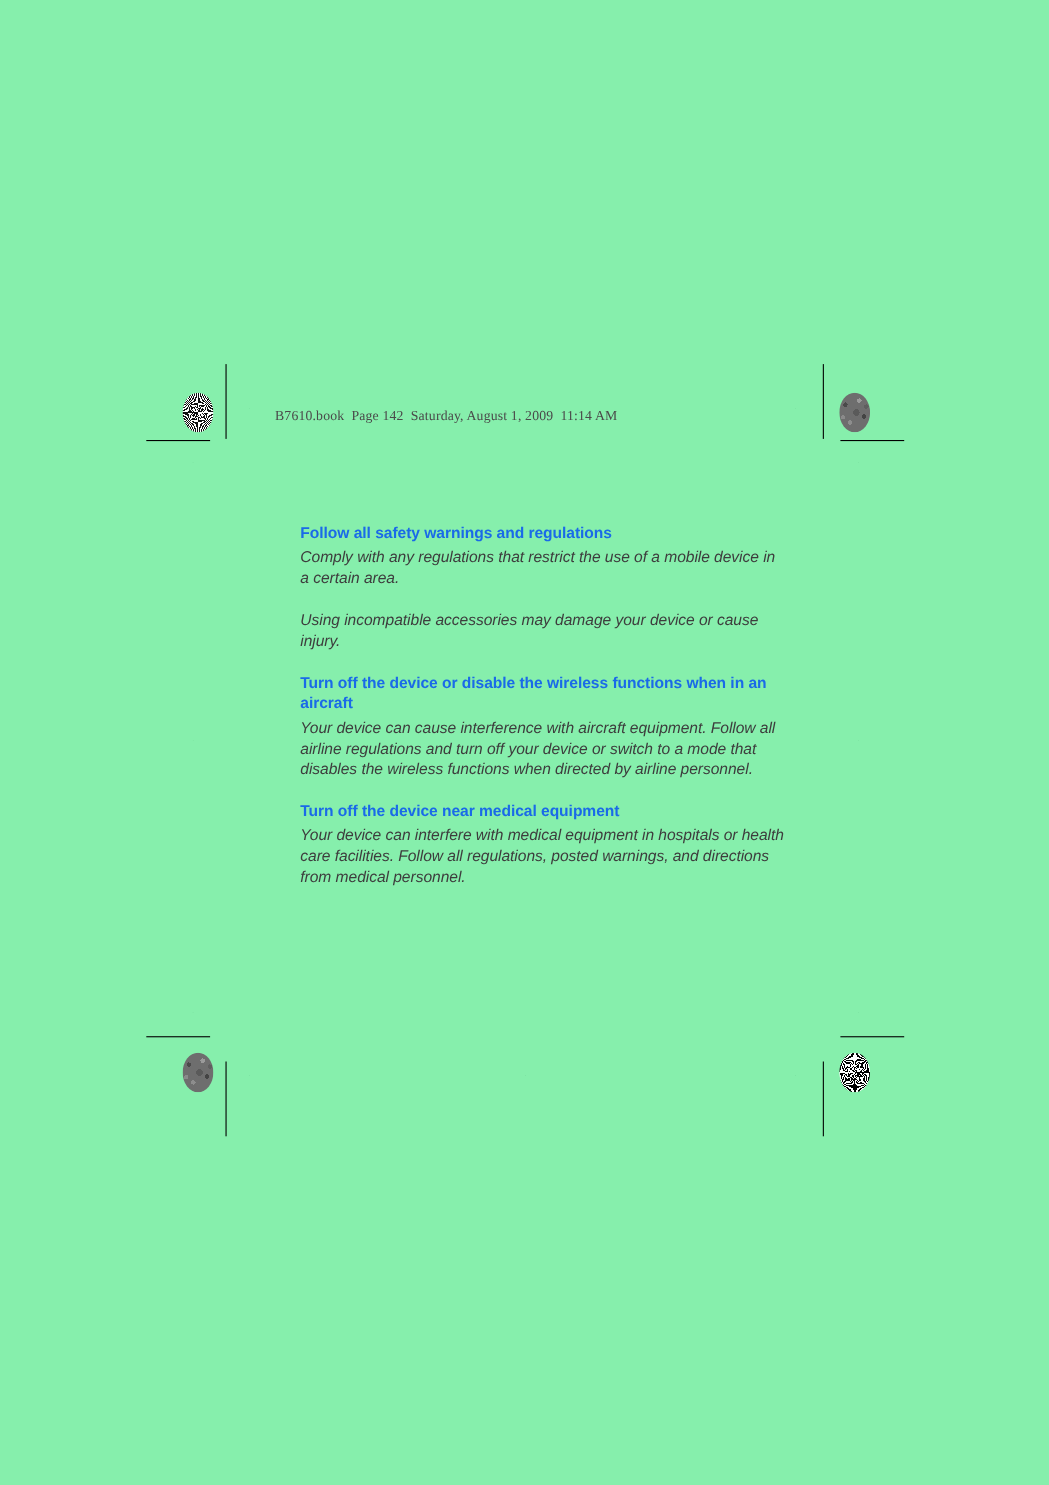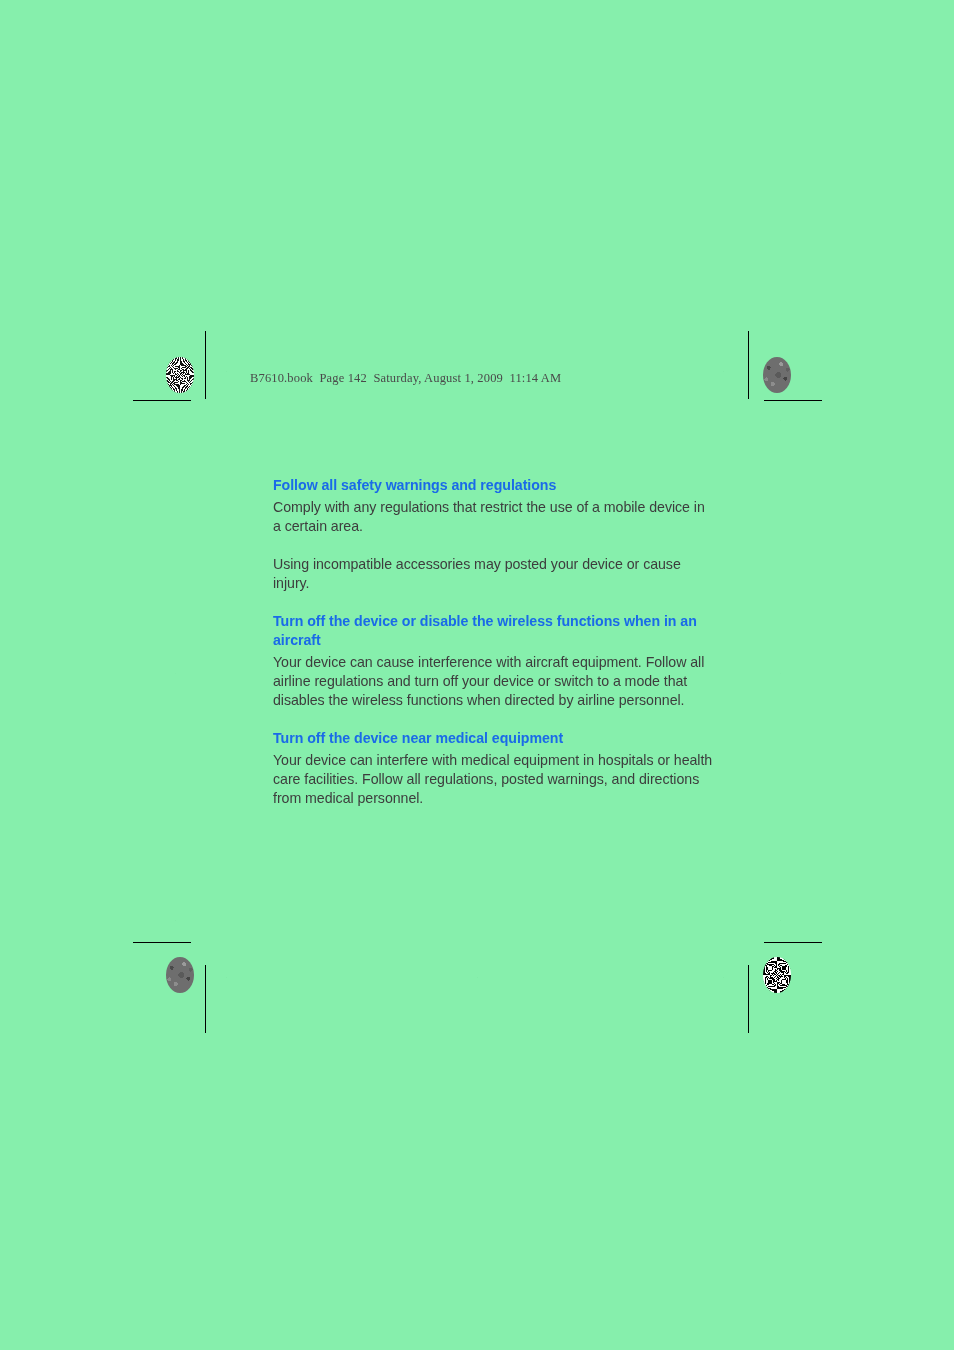--- a/index.html
+++ b/index.html
@@ -93,20 +93,21 @@
     line-height: 19px;
     margin: 0 0 3px 0;
     letter-spacing: -0.05px;
   }
   .sec-body {
     color: #3d3d3d;
     font-size: 14.2px;
     line-height: 19px;
     margin: 0;
     letter-spacing: -0.05px;
+    font-style: italic;
   }
 </style>
 </head>
 <body>
 
 <div class="page">
 
   <div class="densitometer dens-moire" style="left:166px; top:357px; width:28px; height:36px;"></div>
 
   <div class="mark-line v" style="left:205px; top:331px; height:68px;"></div>
@@ -255,21 +256,21 @@
   <div class="densitometer dens-fine" style="left:763px; top:957px; width:28px; height:36px;"></div>
 
   <div class="content">
 
     <div class="section">
       <h2 class="sec-title">Follow all safety warnings and regulations</h2>
       <p class="sec-body">Comply with any regulations that restrict the use of a mobile device in a certain area.</p>
     </div>
 
     <div class="section">
-      <p class="sec-body">Using incompatible accessories may posted your device or cause injury.</p>
+      <p class="sec-body">Using incompatible accessories may damage your device or cause injury.</p>
     </div>
 
     <div class="section">
       <h2 class="sec-title">Turn off the device or disable the wireless functions when in an aircraft</h2>
       <p class="sec-body">Your device can cause interference with aircraft equipment. Follow all airline regulations and turn off your device or switch to a mode that disables the wireless functions when directed by airline personnel.</p>
     </div>
 
     <div class="section">
       <h2 class="sec-title">Turn off the device near medical equipment</h2>
       <p class="sec-body">Your device can interfere with medical equipment in hospitals or health care facilities. Follow all regulations, posted warnings, and directions from medical personnel.</p>

